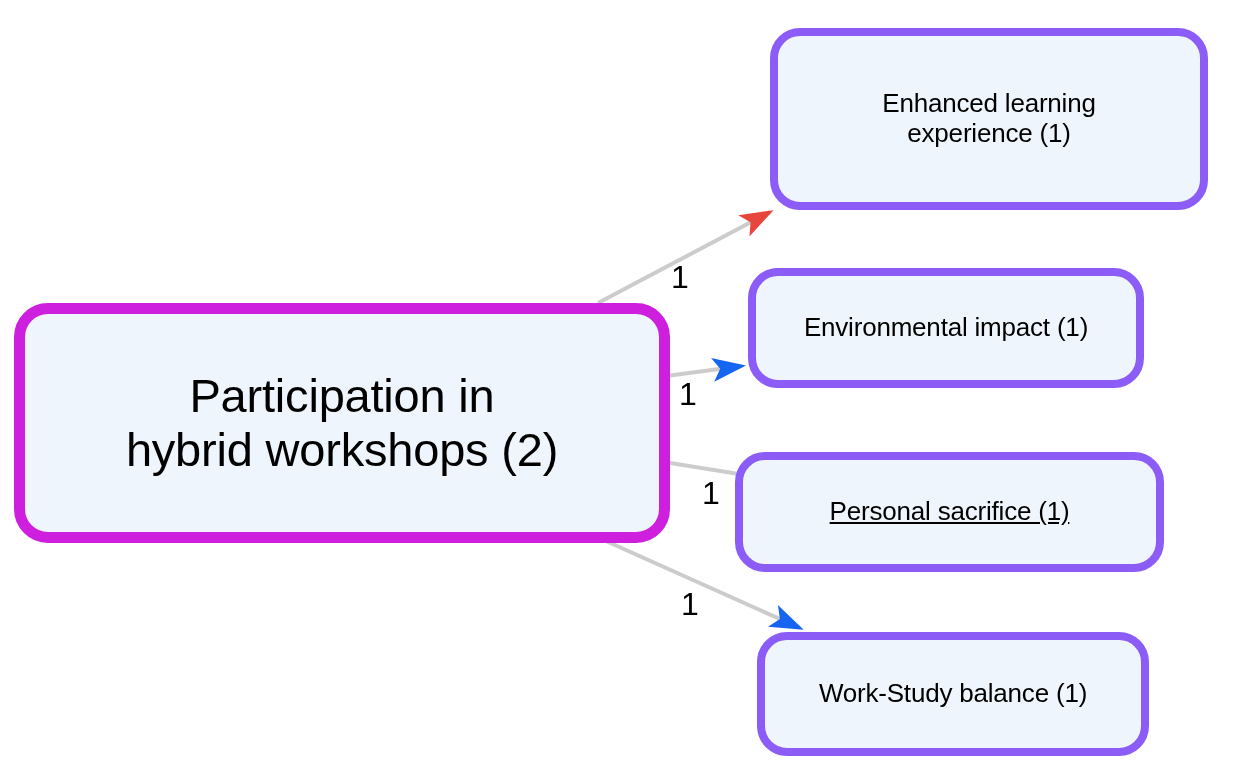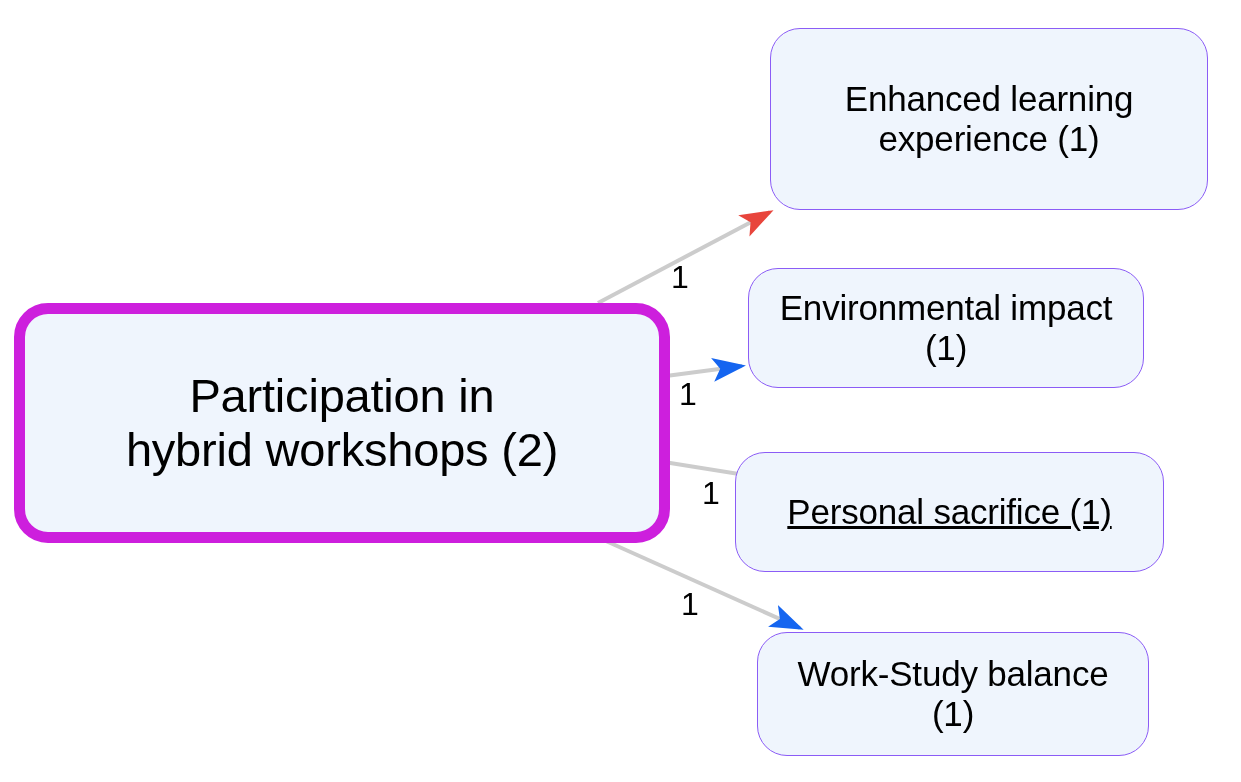--- a/index.html
+++ b/index.html
@@ -40,23 +40,23 @@
     white-space: pre-line;
     user-select: none;
   }
   .node-root {
     border: 11px solid #cd1fdd;
     border-radius: 34px;
     font-size: 47px;
     padding: 4px 14px;
   }
   .node-leaf {
-    border: 1px solid #8b5cf6;
+    border: 8px solid #8b5cf6;
     border-radius: 30px;
-    font-size: 35px;
+    font-size: 26px;
     padding: 2px 16px;
   }
   .edge-label {
     position: absolute;
     font-size: 32px;
     color: #000000;
     user-select: none;
     line-height: 1;
     white-space: nowrap;
   }

